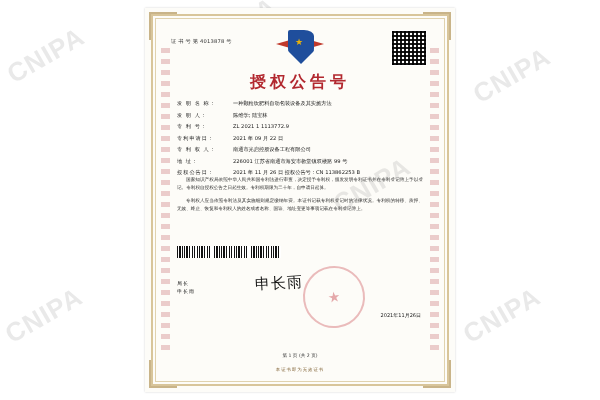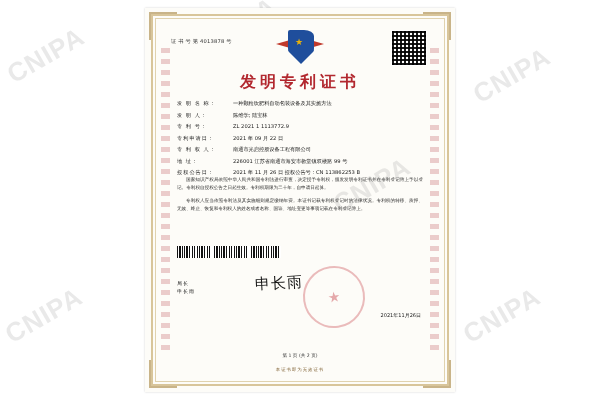--- a/index.html
+++ b/index.html
@@ -344,21 +344,21 @@
 
       <div class="qr"></div>
 
       <div class="emblem">
         <div class="wing wing-l"></div>
         <div class="wing wing-r"></div>
         <div class="shield"></div>
         <div class="star">★</div>
       </div>
 
-      <div class="title">发明专利证书</div>
+      <div class="title">授权公告号</div>
 
       <div class="fields">
         <div class="field-row">
           <div class="field-label">发 明 名 称：</div>
           <div class="field-value">一种颗粒饮肥料自动包装设备及其实施方法</div>
         </div>
         <div class="field-row">
           <div class="field-label">发 明 人：</div>
           <div class="field-value">陈维学; 陆宝林</div>
         </div>

